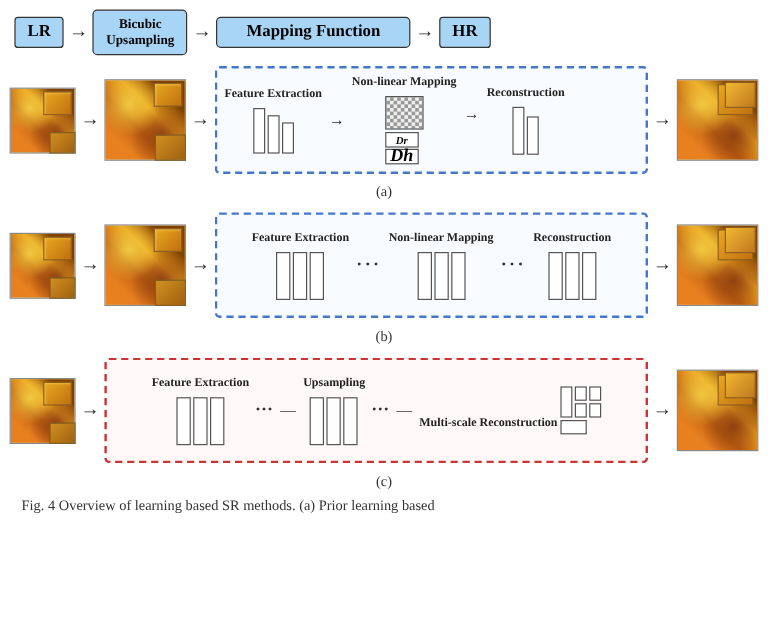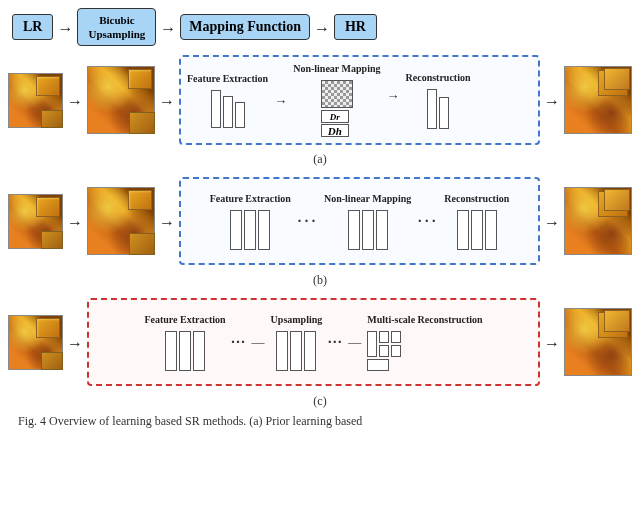--- a/index.html
+++ b/index.html
@@ -31,21 +31,21 @@
       font-size: 11px;
       font-weight: bold;
       text-align: center;
       line-height: 1.3;
     }
 
     .header-mapping {
       background: #a8d4f5;
       border: 1.5px solid #333;
       border-radius: 4px;
-      padding: 4px 8px;
+      padding: 4px 24px;
       font-size: 14px;
       font-weight: bold;
       text-align: right;
     }
 
     .img-main {
       width: 62px;
       height: 62px;
       background: linear-gradient(135deg, #e8a020 0%, #c8780a 30%, #f0b830 50%, #d09010 70%, #b86000 100%);
       position: relative;
@@ -231,21 +231,21 @@
       </div>
       <div class="conn-arrow" style="font-size:13px;">→</div>
 
       <div style="display:flex;flex-direction:column;align-items:center;gap:2px;">
         <div class="inner-label">Non-linear
 Mapping</div>
         <div style="position:relative;">
           <div style="width:32px;height:28px;background-image:repeating-conic-gradient(#999 0% 25%, #eee 0% 50%);background-size:6px 6px;border:1.5px solid #555;"></div>
           <div style="display:flex;flex-direction:column;gap:1px;margin-top:2px;">
             <div style="width:28px;height:13px;background:white;border:1.5px solid #555;font-size:9px;display:flex;align-items:center;justify-content:center;font-style:italic;font-weight:bold;">Dr</div>
-            <div style="width:28px;height:13px;background:white;border:1.5px solid #555;font-size:11px;display:flex;align-items:center;justify-content:center;font-style:italic;font-weight:bold;">Dh</div>
+            <div style="width:28px;height:13px;background:white;border:1.5px solid #555;font-size:15px;display:flex;align-items:center;justify-content:center;font-style:italic;font-weight:bold;">Dh</div>
           </div>
         </div>
       </div>
 
       <div style="display:flex;flex-direction:column;align-items:center;justify-content:flex-end;padding-bottom:10px;">
         <div style="font-size:13px;color:#333;">→</div>
       </div>
 
       <div style="display:flex;flex-direction:column;align-items:center;gap:2px;">
         <div class="inner-label">Reconstruction</div>
@@ -342,21 +342,21 @@
         <div class="inner-label">Upsampling</div>
         <div style="display:flex;gap:2px;align-items:center;">
           <div style="width:12px;height:40px;background:white;border:1.5px solid #555;"></div>
           <div style="width:12px;height:40px;background:white;border:1.5px solid #555;"></div>
           <div style="width:12px;height:40px;background:white;border:1.5px solid #555;"></div>
         </div>
       </div>
       <div style="font-size:15px;font-weight:bold;color:#333;">···</div>
       <div style="font-size:13px;color:#333;margin:0 1px;">—</div>
 
-      <div style="display:flex;flex-direction:column;align-items:flex-start;gap:2px;">
+      <div style="display:flex;align-items:flex-end;gap:2px;">
         <div class="inner-label">Multi-scale
 Reconstruction</div>
 
         <div style="display:grid;grid-template-columns:10px 10px 10px;grid-template-rows:12px 12px 12px;gap:2px;position:relative;">
           <div style="width:10px;height:12px;background:white;border:1.5px solid #555;"></div>
           <div style="width:10px;height:12px;background:white;border:1.5px solid #555;"></div>
           <div style="width:10px;height:26px;background:white;border:1.5px solid #555;grid-row:1/3;"></div>
           <div style="width:10px;height:12px;background:white;border:1.5px solid #555;"></div>
           <div style="width:10px;height:12px;background:white;border:1.5px solid #555;"></div>
           <div style="width:10px;height:12px;background:white;border:1.5px solid #555;grid-column:1/3;grid-row:3;width:22px;"></div>

